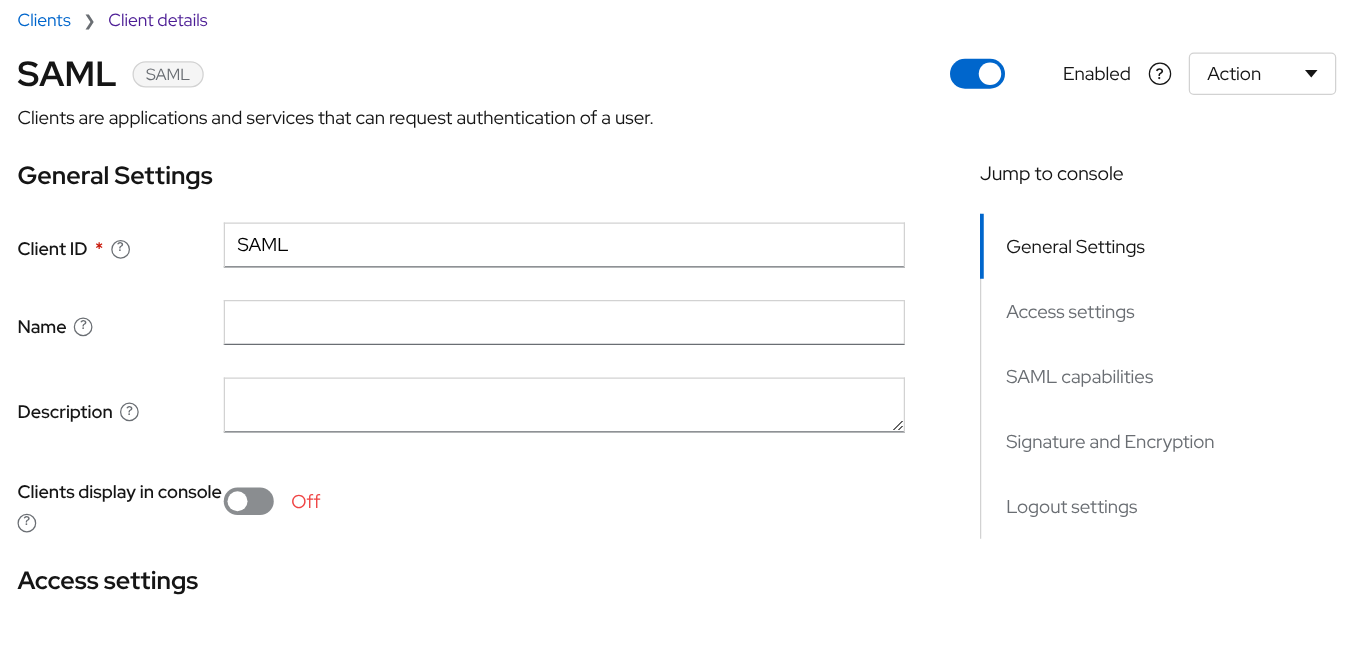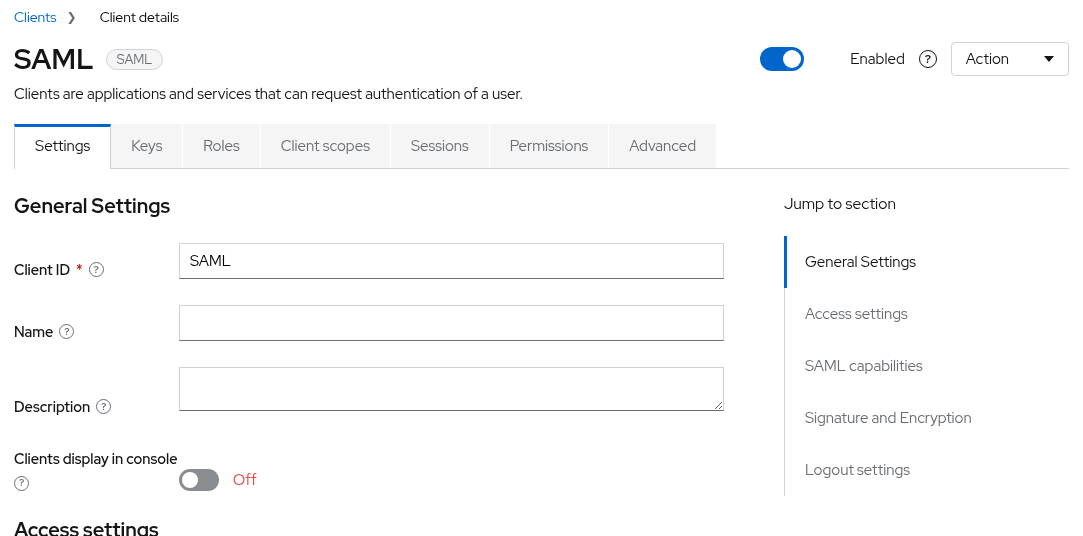--- a/index.html
+++ b/index.html
@@ -4,21 +4,21 @@
 <style>
   * { box-sizing: border-box; }
   html, body { margin:0; padding:0; font-family: "Red Hat Display", "Helvetica Neue", Arial, sans-serif; color:#151515; background:#fff; }
   body { width:1083px; height:536px; overflow:hidden; }
 
   .page { padding:4px 14px 0 14px; }
 
   .breadcrumb { display:flex; align-items:center; font-size:14px; gap:10px; padding:4px 0 14px 0; }
   .breadcrumb a { color:#0066cc; text-decoration:none;text-align:center; }
   .breadcrumb .sep { color:#6a6e73; font-size:12px; }
-  .breadcrumb .current { color:#000000;margin-left:13px; }
+  .breadcrumb .current { color:#4c1d95; }
 
   .header-row { display:flex; align-items:center; gap:12px; }
   .title { font-size:28px; font-weight:700; letter-spacing:0.2px; }
   .chip { border:1px solid #d2d2d2; border-radius:14px; padding:1px 10px; font-size:13px; color:#6a6e73; background:#f5f5f5; }
   .header-right { margin-left:auto; display:flex; align-items:center; gap:14px; }
 
   .switch { position:relative; width:44px; height:24px; border-radius:12px; background:#0066cc; }
   .switch .knob { position:absolute; right:3px; top:3px; width:18px; height:18px; border-radius:50%; background:#fff; }
   .switch-label { font-size:15px;margin-left:32px; }
 
@@ -33,21 +33,21 @@
   .tabs { display:flex; border-bottom:1px solid #d2d2d2; margin-top:20px; }
   .tab { padding:12px 20px; font-size:15px; color:#6a6e73; background:#f5f5f5; border-right:1px solid #fff; cursor:pointer; }
   .tab.active { background:#fff; color:#151515; border-top:3px solid #0066cc; padding-top:9px; border-left:1px solid #d2d2d2; border-right:1px solid #d2d2d2; margin-bottom:-1px; }
 
   .content { display:flex; gap:30px; padding-top:24px; }
   .form-col { flex:1; max-width:740px; }
   .jump-col { width:280px; }
 
   .section-title { font-size:20px; font-weight:700; margin-bottom:24px; }
 
-  .form-row { display:flex; align-items:flex-end; margin-bottom:26px; }
+  .form-row { display:flex; align-items:center; margin-bottom:26px; }
   .form-label { width:165px; font-size:14.5px; font-weight:600; display:flex; align-items:center; gap:6px; flex-wrap:wrap; padding-top:6px; }
   .req { color:#c9190b; }
   .form-field { flex:1; }
   .text-input { width:100%; max-width:545px; height:36px; border:1px solid #d2d2d2; border-bottom:1px solid #6a6e73; font-size:15px; padding:0 10px; font-family:inherit; }
   .textarea { width:100%; max-width:545px; height:44px; border:1px solid #d2d2d2; border-bottom:1px solid #6a6e73; font-size:15px; padding:6px 10px; font-family:inherit; resize:both; }
   .small-switch-row { display:flex; align-items:center; gap:14px; }
   .small-switch { position:relative; width:40px; height:22px; border-radius:11px; background:#8a8d90; }
   .small-switch .knob { position:absolute; left:3px; top:3px; width:16px; height:16px; border-radius:50%; background:#fff; }
   .small-switch-label { font-size:15px; color:#ef4444; }
 
@@ -78,29 +78,20 @@
       <span class="help-icon">?</span>
       <div class="action-btn">
         <span>Action</span>
         <span class="caret-down"></span>
       </div>
     </div>
   </div>
 
   <div class="subtitle">Clients are applications and services that can request authentication of a user.</div>
 
-  <div class="tabs">
-    <div class="tab active">Settings</div>
-    <div class="tab">Keys</div>
-    <div class="tab">Roles</div>
-    <div class="tab">Client scopes</div>
-    <div class="tab">Sessions</div>
-    <div class="tab">Permissions</div>
-    <div class="tab">Advanced</div>
-  </div>
 
   <div class="content">
     <div class="form-col">
 
       <div class="section-title">General Settings</div>
 
       <div class="form-row">
         <div class="form-label">
           <span>Client ID</span>
           <span class="req">*</span>
@@ -144,21 +135,21 @@
             <span class="small-switch-label">Off</span>
           </div>
         </div>
       </div>
 
       <div class="section-title" style="margin-top:10px;">Access settings</div>
 
     </div>
 
     <div class="jump-col">
-      <div class="jump-title">Jump to section</div>
+      <div class="jump-title">Jump to console</div>
       <div class="jump-list">
         <div class="jump-item active">General Settings</div>
         <div class="jump-item">Access settings</div>
         <div class="jump-item">SAML capabilities</div>
         <div class="jump-item">Signature and Encryption</div>
         <div class="jump-item">Logout settings</div>
       </div>
     </div>
   </div>
 

